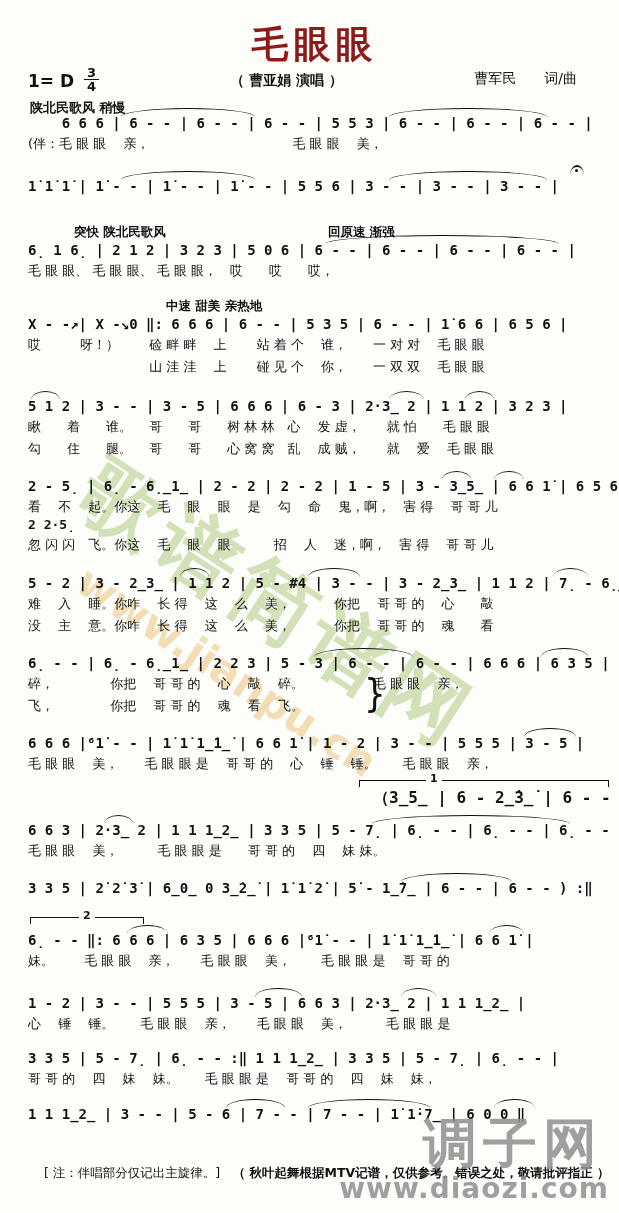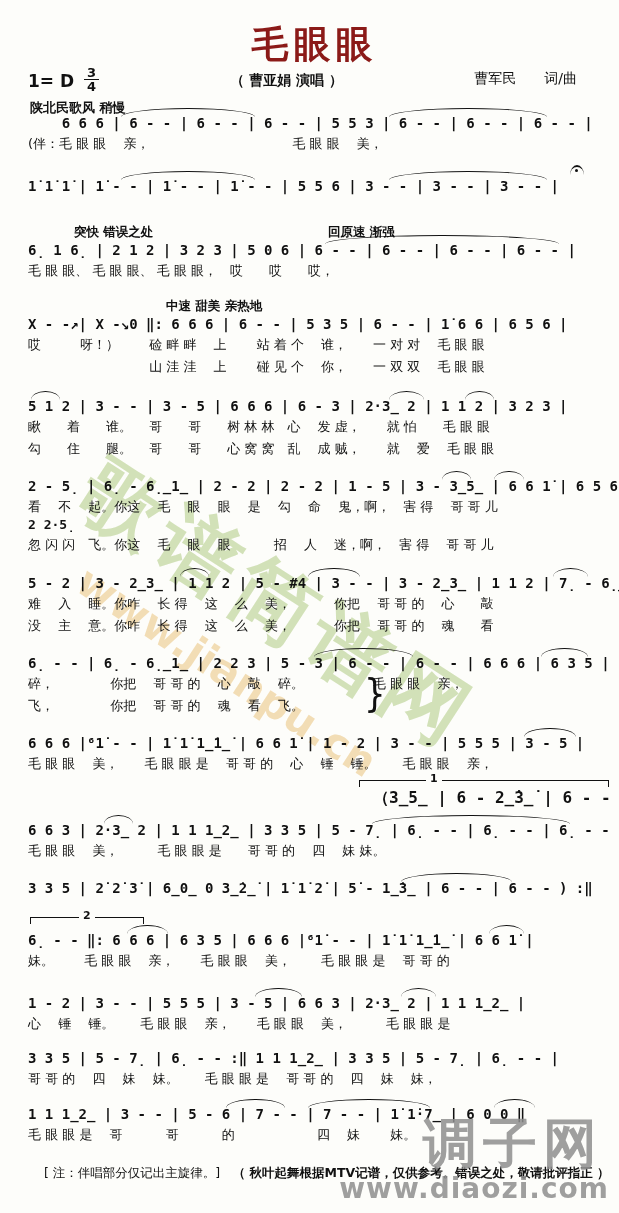--- a/index.html
+++ b/index.html
@@ -95,21 +95,21 @@
     <div class="nwrap">
       <div class="notes">1̇ 1̇ 1̇ | 1̇ - - | 1̇ - - | 1̇ - - | 5 5 6 | 3 - - | 3 - - | 3 - - |</div>
       <i class="arc" style="left:16%;width:23%"></i>
       <i class="arc" style="left:62%;width:27%"></i>
       <i class="fermata" style="left:93%"></i>
     </div>
   </div>
 
   <div class="mline" style="top:224px">
     <div class="tempo">
-      <span class="t-l">突快 错误之处</span>
+      <span class="t-l">突快 陕北民歌风</span>
       <span class="t-r">回原速 渐强</span>
     </div>
     <div class="nwrap">
       <div class="notes">6̣ 1 6̣ | 2 1 2 | 3 2 3 | 5 0 6 | 6 - - | 6 - - | 6 - - | 6 - - |</div>
       <i class="arc" style="left:51%;width:40%"></i>
     </div>
     <div class="lyr">毛 眼 眼、 毛 眼 眼、 毛 眼 眼，　哎　　哎　　哎，</div>
   </div>
 
   <div class="mline" style="top:298px">
@@ -185,21 +185,21 @@
     <div class="nwrap">
       <div class="notes">6 6 3 | 2·3̲ 2 | 1 1 1̲2̲ | 3 3 5 | 5 - 7̣ | 6̣ - - | 6̣ - - | 6̣ - - |</div>
       <i class="arc" style="left:13%;width:5%"></i>
       <i class="arc" style="left:59%;width:34%"></i>
     </div>
     <div class="lyr">毛 眼 眼　 美，　　　毛 眼 眼 是　　哥 哥 的　 四　 妹 妹。</div>
   </div>
 
   <div class="mline" style="top:880px">
     <div class="nwrap">
-      <div class="notes">3 3 5 | 2̇ 2̇ 3̇ | 6̲0̲ 0 3̲̇2̲̇ | 1̇ 1̇ 2̇ | 5̇ - 1̲̇3̲ | 6 - - | 6 - - ) :‖</div>
+      <div class="notes">3 3 5 | 2̇ 2̇ 3̇ | 6̲0̲ 0 3̲̇2̲̇ | 1̇ 1̇ 2̇ | 5̇ - 1̲̇7̲ | 6 - - | 6 - - ) :‖</div>
       <i class="arc" style="left:64%;width:19%"></i>
     </div>
   </div>
 
   <div class="mline" style="top:932px">
     <div class="volta2">
       <b>2</b>
     </div>
     <div class="nwrap">
       <div class="notes">6̣ - - ‖: 6 6 6 | 6 3 5 | 6 6 6 |⁶1̇ - - | 1̇ 1̇ 1̲̇1̲̇ | 6 6 1̇ |</div>
@@ -225,21 +225,20 @@
     <div class="lyr">哥 哥 的　 四　 妹　 妹。　　毛 眼 眼 是　 哥 哥 的　 四　 妹　 妹，</div>
   </div>
 
   <div class="mline" style="top:1106px">
     <div class="nwrap">
       <div class="notes">1 1 1̲2̲ | 3 - - | 5 - 6 | 7 - - | 7 - - | 1̇ 1̇·7̲ | 6 0 0 ‖</div>
       <i class="arc" style="left:34%;width:10%"></i>
       <i class="arc" style="left:48%;width:21%"></i>
       <i class="arc" style="left:80%;width:7%"></i>
     </div>
-    <div class="lyr">毛 眼 眼 是　 哥　　　 哥　　　 的　　　　　　 四　 妹　　 妹。</div>
   </div>
 
   <div class="footer">
     <span>[ 注：伴唱部分仅记出主旋律。]　</span><span class="b2">（ 秋叶起舞根据MTV记谱，仅供参考。错误之处，敬请批评指正 ）</span>
   </div>
 
   <div class="dz dz-site">调子网</div>
   <div class="dz dz-url">www.diaozi.com</div>
 
 </div>

